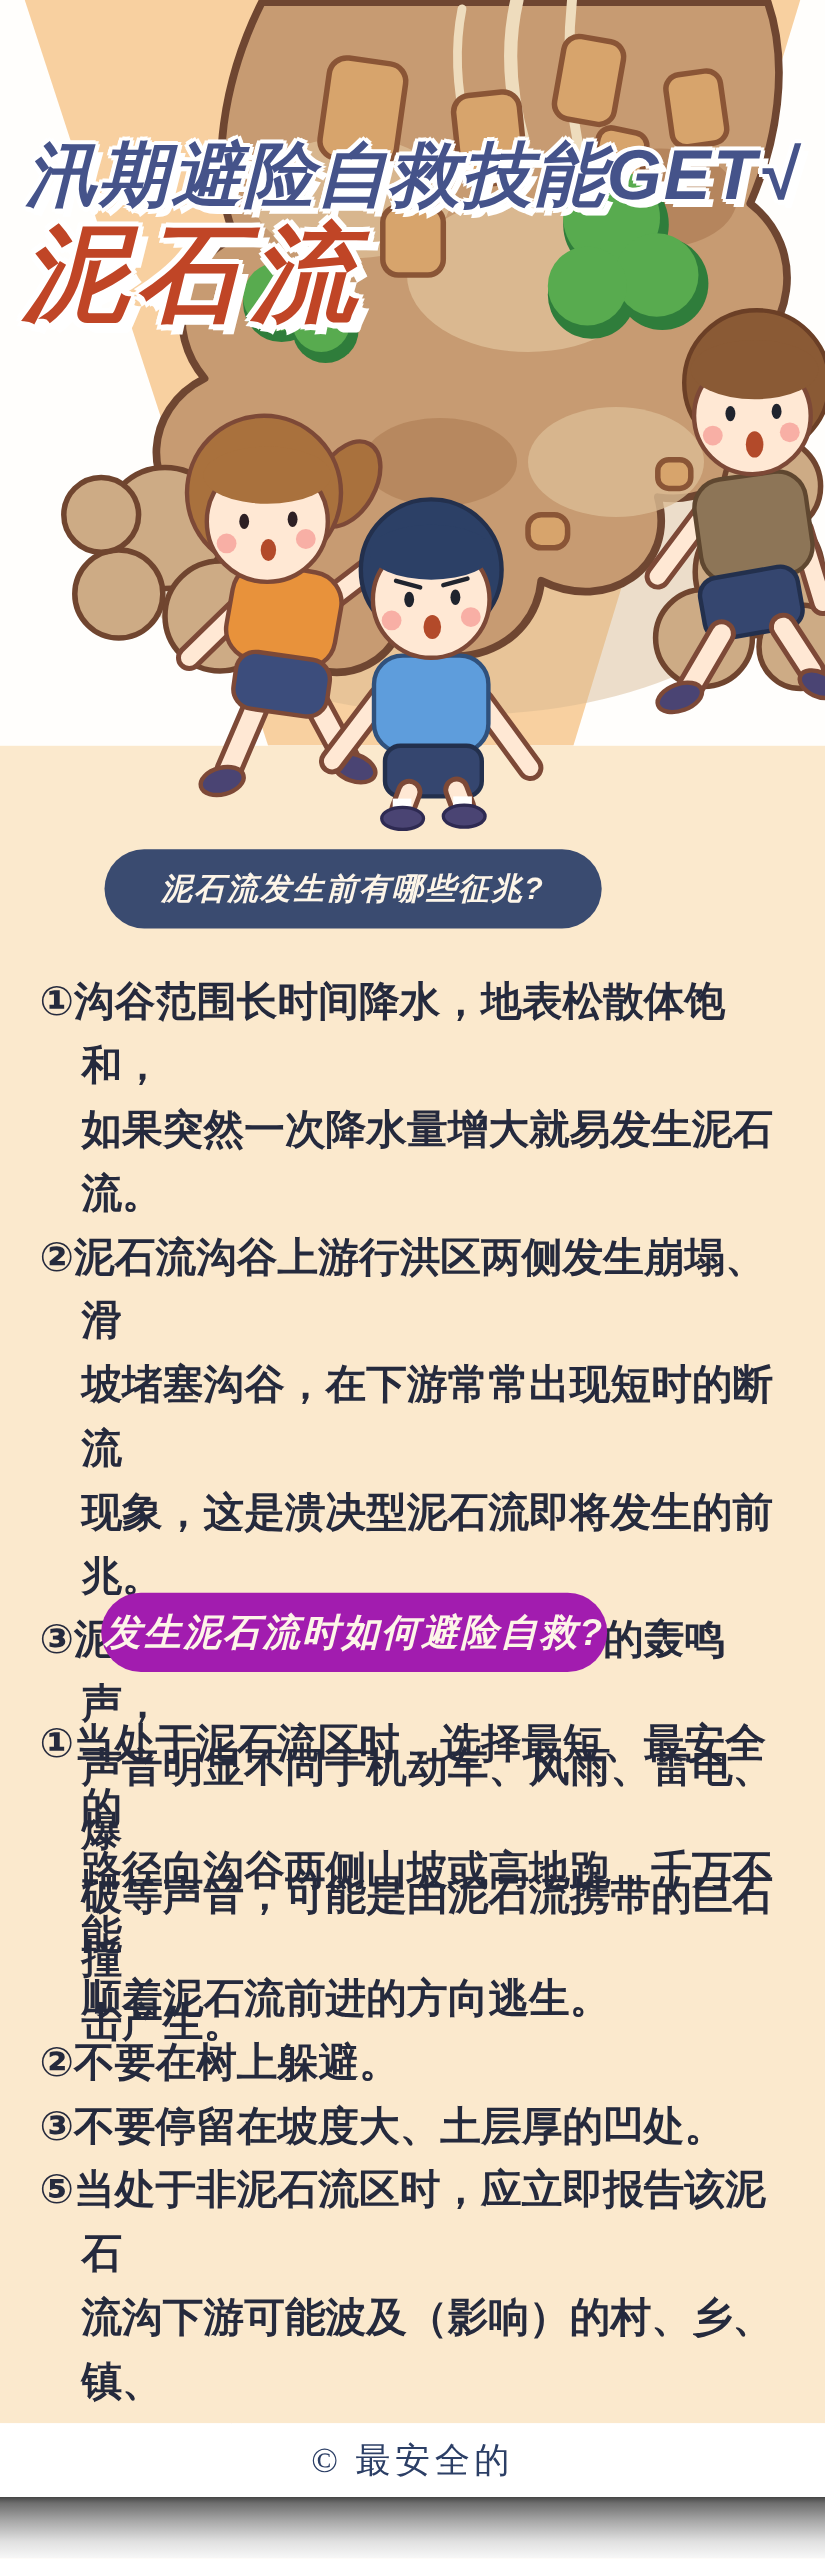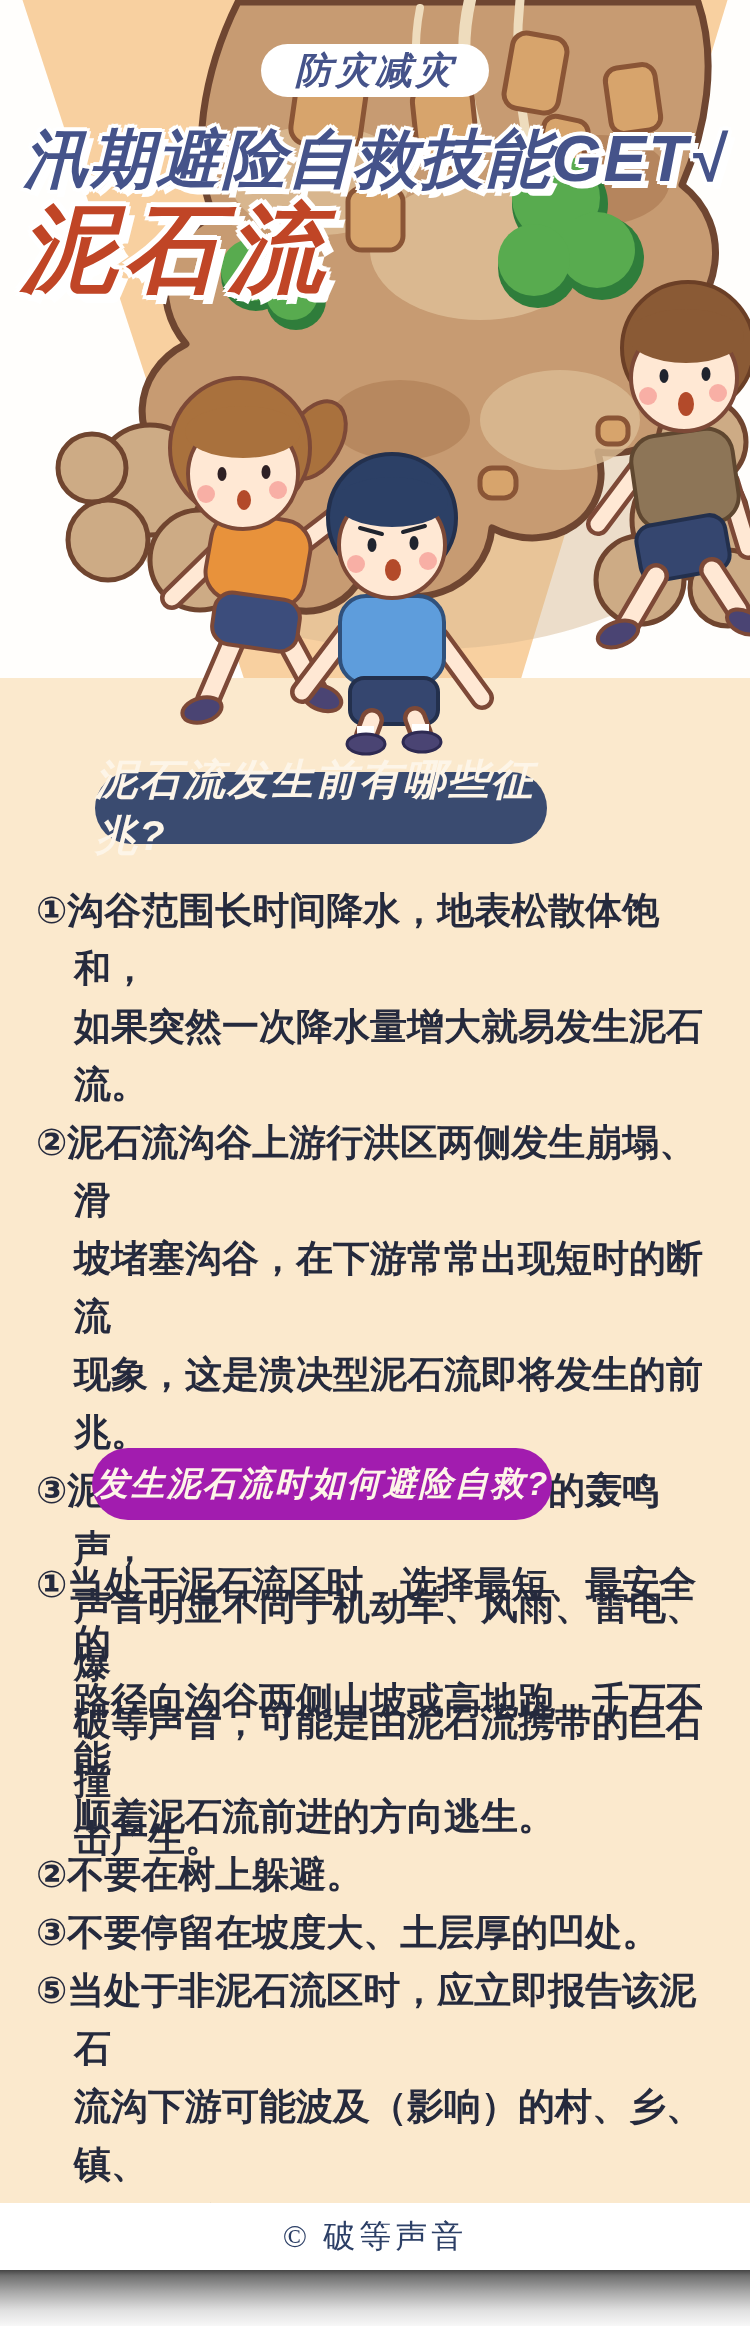--- a/index.html
+++ b/index.html
@@ -27,21 +27,21 @@
          color:#c04526;letter-spacing:8px;
          text-shadow:5px 0 0 #fff,-5px 0 0 #fff,0 5px 0 #fff,0 -5px 0 #fff,
                      4px 4px 0 #fff,-4px 4px 0 #fff,4px -4px 0 #fff,-4px -4px 0 #fff,9px 9px 0 #fff;padding-left:20px;}
 
   
   .content-panel{position:absolute;top:678px;left:0;width:750px;height:1525px;z-index:2;background:#fbe9cd;}
 
   .pill{position:absolute;z-index:4;height:72px;border-radius:40px;
         display:flex;align-items:center;justify-content:center;
         color:#fdf5e8;font-weight:800;font-style:italic;letter-spacing:2px;}
-  .pill-navy{top:772px;left:95px;width:452px;background:#3a4b70;font-size:42px;}
+  .pill-navy{top:772px;left:95px;width:452px;background:#3a4b70;font-size:28px;}
   .pill-red{top:1448px;left:92px;width:460px;background:#a21caf;font-size:34px;}
 
   .paras{position:absolute;left:36px;width:692px;z-index:4;
          font-size:37px;font-weight:700;color:#252a3d;line-height:58px;}
   .sec1{top:882px;}
   .sec2{top:1556px;}
   .para{margin:0;white-space:pre-line;padding-left:38px;text-indent:-38px;}
 
   
   .footer{position:absolute;top:2203px;left:0;width:750px;height:67px;z-index:5;background:#ffffff;
@@ -185,23 +185,20 @@
         <circle cx="684" cy="378" r="53" fill="#ffe8d4" stroke="#7d4937" stroke-width="4"></circle>
         <ellipse cx="686" cy="336" rx="58" ry="27" fill="#8a5a35"></ellipse>
         <ellipse cx="664" cy="376" rx="4.5" ry="7" fill="#20242e"></ellipse>
         <ellipse cx="706" cy="374" rx="4.5" ry="7" fill="#20242e"></ellipse>
         <circle cx="648" cy="396" r="9" fill="#f7a8a0" opacity="0.9"></circle>
         <circle cx="718" cy="393" r="9" fill="#f7a8a0" opacity="0.9"></circle>
         <ellipse cx="686" cy="404" rx="8" ry="12" fill="#b34a2a"></ellipse>
       </g>
     </svg>
 
-    <div class="badge">
-      <span>防灾减灾</span>
-    </div>
     <h1 class="main-title">汛期避险自救技能GET√</h1>
     <h2 class="topic-title">泥石流</h2>
   </div>
 
   <div class="content-panel"></div>
 
   <div class="pill pill-navy">泥石流发生前有哪些征兆?</div>
 
   <div class="paras sec1">
     <p class="para">①沟谷范围长时间降水，地表松散体饱和，
@@ -222,17 +219,17 @@
 路径向沟谷两侧山坡或高地跑，千万不能
 顺着泥石流前进的方向逃生。</p>
     <p class="para">②不要在树上躲避。</p>
     <p class="para">③不要停留在坡度大、土层厚的凹处。</p>
     <p class="para">⑤当处于非泥石流区时，应立即报告该泥石
 流沟下游可能波及（影响）的村、乡、镇、
 县或工矿企业单位。</p>
   </div>
 
   <div class="footer">
-    <span>© 破等声音</span>
+    <span>© 最安全的</span>
   </div>
   <div class="bottom-shadow"></div>
 
 </div>
 
 </body></html>

